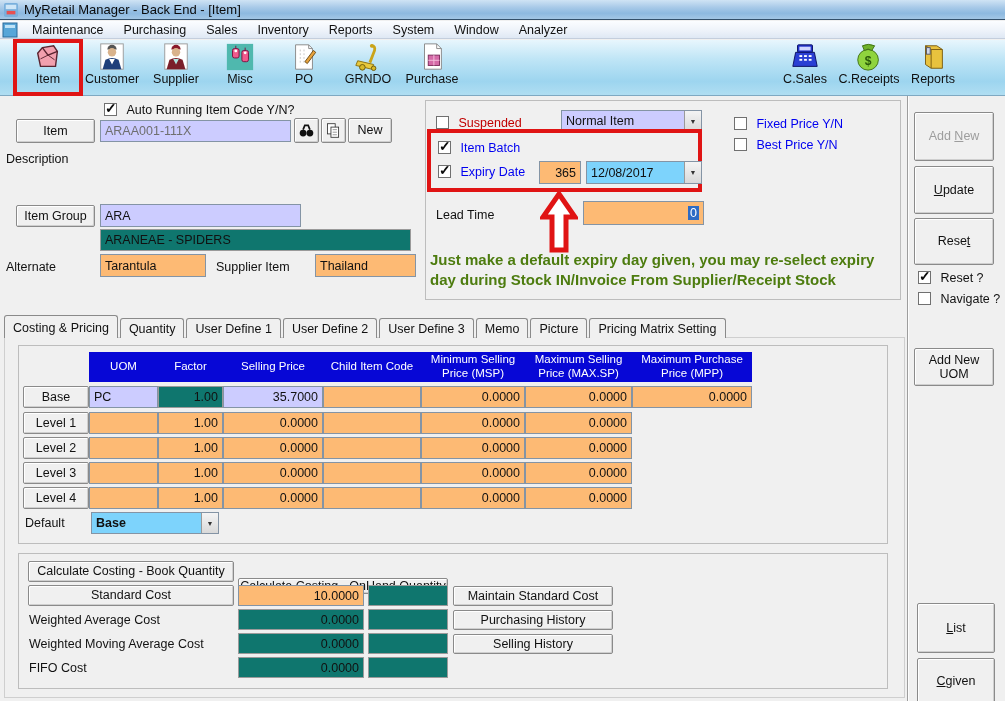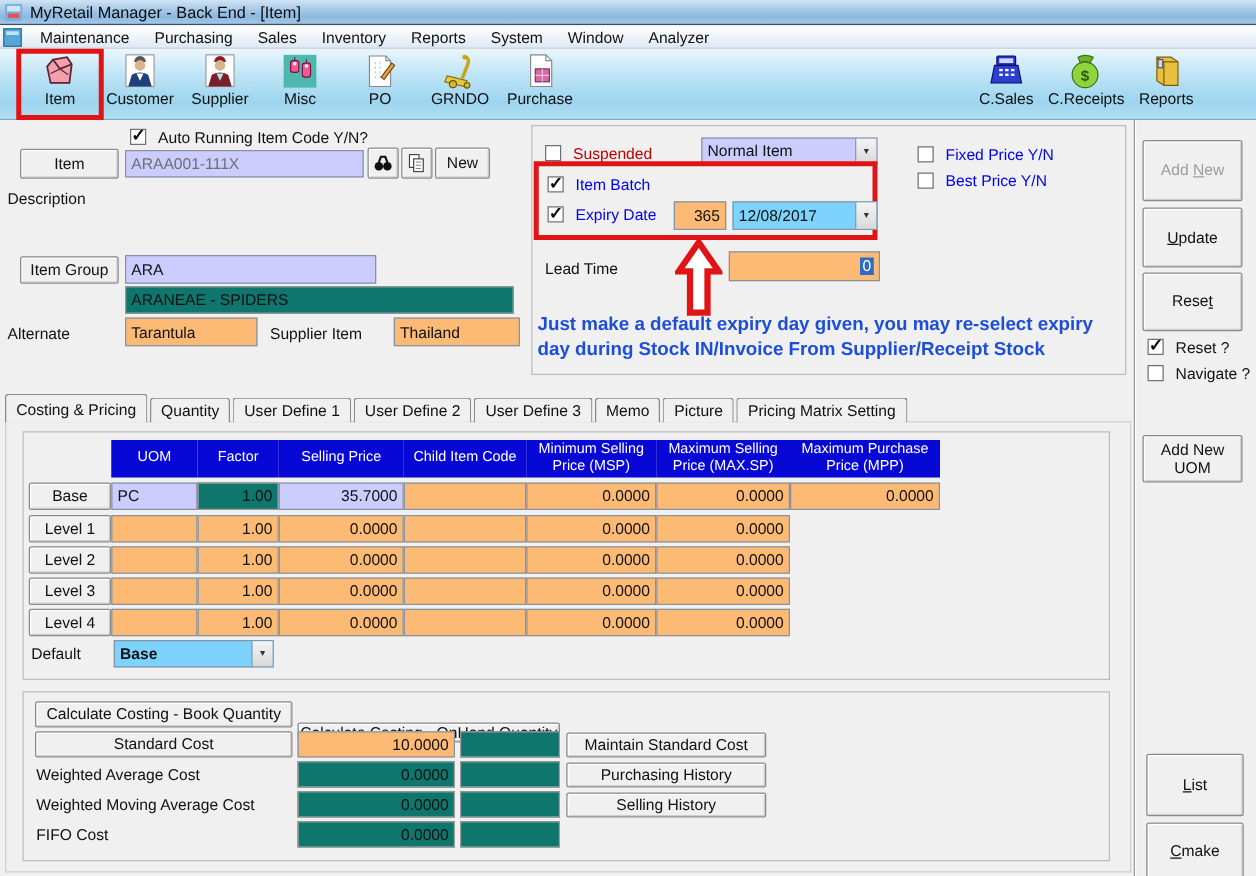--- a/index.html
+++ b/index.html
@@ -82,21 +82,21 @@
   
   .prow { position:absolute; left:4px; display:flex; gap:0; }
   .pc0 { width:66px; } .pc1 { width:69px; } .pc2 { width:65px; } .pc3 { width:100px; }
   .pc4 { width:98px; } .pc5 { width:104px; } .pc6 { width:107px; } .pc7 { width:120px; }
   .hcell { background:#0707d6; color:#fff; font-size:11.5px; line-height:1.2; text-align:center;
     display:flex; align-items:center; justify-content:center; padding:1px 2px; height:30px; }
   .cell { height:22px; }
   .rowbtn { height:22px; }
   .vdiv { position:absolute; top:0; bottom:0; width:2px; border-left:1px solid #9d9d9d; border-right:1px solid #fdfdfd; }
 
-  .annot { color:#1d4ed8; font-weight:bold; font-size:15px; line-height:1.35; }
+  .annot { color:#4d7c0f; font-weight:bold; font-size:15px; line-height:1.35; }
   .lbl { white-space:nowrap; }
 </style>
 </head>
 <body>
 
 <div id="app">
 
   <div class="titlebar">
     <svg viewBox="0 0 16 16">
         <rect width="16" height="16" rx="2" fill="#7ab0dd"></rect>
@@ -344,21 +344,21 @@
       <span class="cb"></span>
       <span class="cblabel">Navigate ?</span>
     </div>
     <div class="wbtn abs" style="left:914px; top:252px; width:80px; height:38px; padding:0 8px;">
       <span>Add New UOM</span>
     </div>
     <div class="wbtn abs" style="left:917px; top:507px; width:78px; height:50px;">
       <span><span></span><span class="key">L</span><span>ist</span></span>
     </div>
     <div class="wbtn abs" style="left:917px; top:562px; width:78px; height:46px;">
-      <span><span></span><span class="key">C</span><span>make</span></span>
+      <span><span></span><span class="key">C</span><span>given</span></span>
     </div>
 
     <div class="tabs">
       <span class="tab active">Costing &amp; Pricing</span>
       <span class="tab">Quantity</span>
       <span class="tab">User Define 1</span>
       <span class="tab">User Define 2</span>
       <span class="tab">User Define 3</span>
       <span class="tab">Memo</span>
       <span class="tab">Picture</span>

